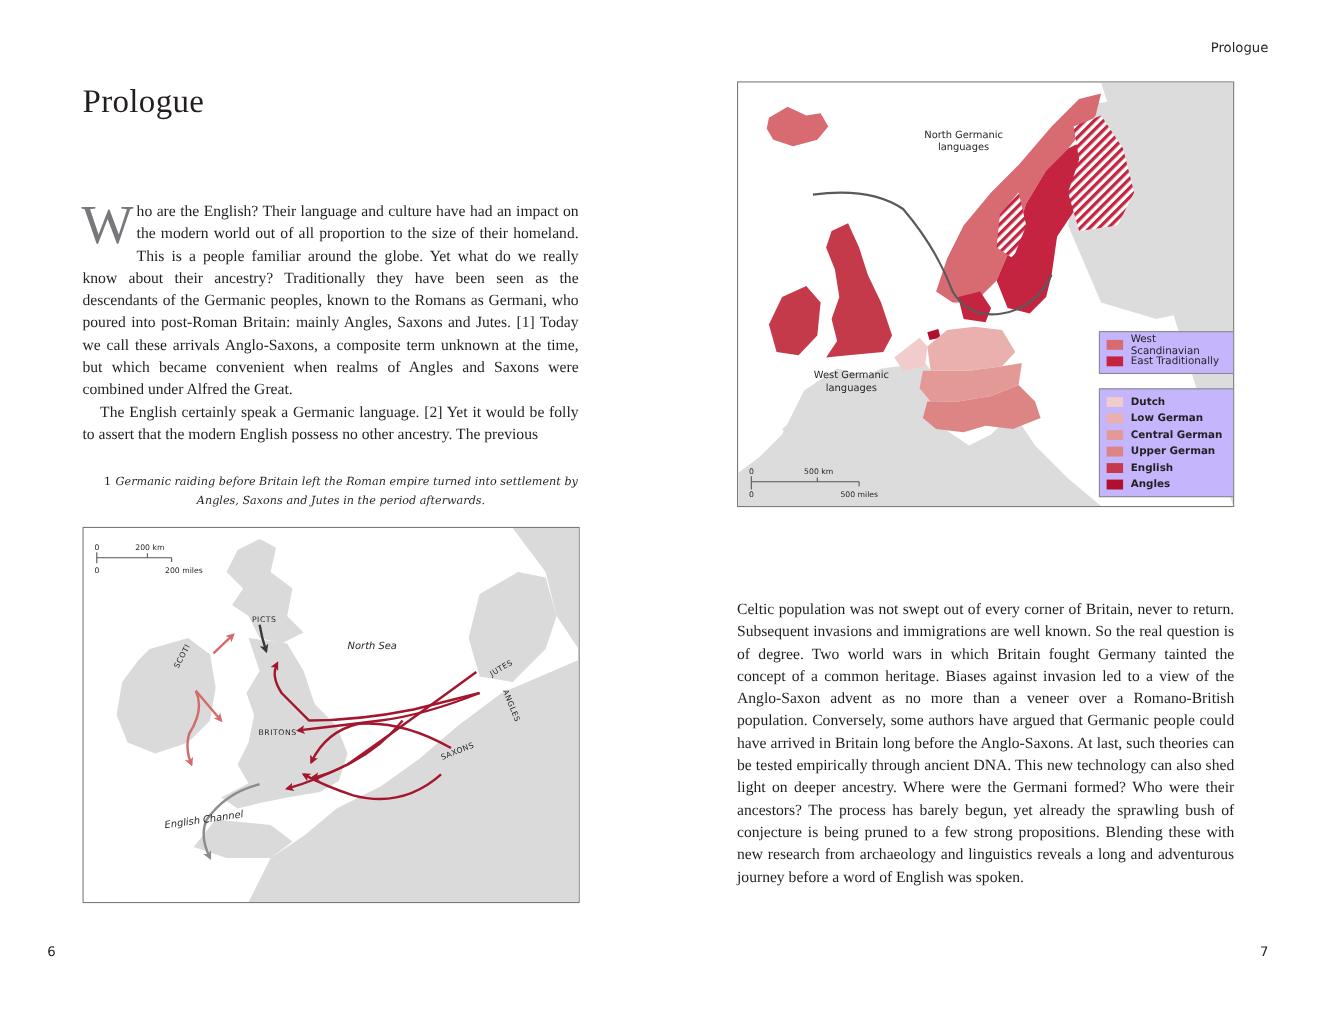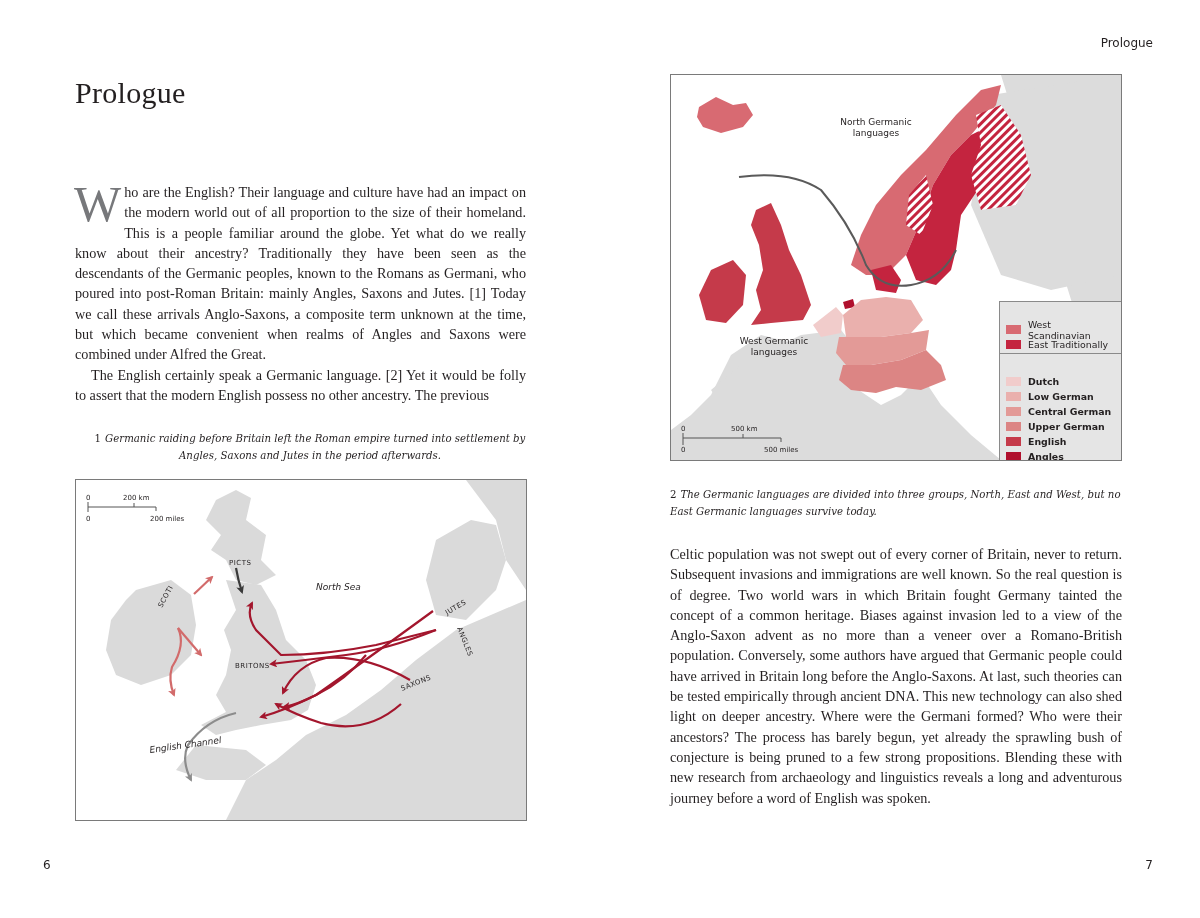--- a/index.html
+++ b/index.html
@@ -52,23 +52,23 @@
   .folio-right { right: 47px; }
 
   .map-frame {
     position: absolute; border: 1px solid #7a7a7a; overflow: hidden; background: #ffffff;
   }
   .map1 { left: 75px; top: 479px; width: 450px; height: 340px; }
   .map2 { left: 70px; top: 74px; width: 450px; height: 385px; }
   .map-frame svg { display: block; }
 
   .legend {
-    position: absolute; background: #e5e5e5; border: 1px solid #8a8a8a;
+    position: absolute; background: #c4b5fd; border: 1px solid #8a8a8a;
     font-family: "DejaVu Sans", sans-serif; font-size: 9.4px; color: #231f20;
-    padding: 20px 6px 3px 6px;
+    padding: 4px 6px 3px 6px;
   }
   .legend-item { display: flex; align-items: center; height: 15px; }
   .swatch { width: 15px; height: 9px; margin-right: 7px; display: inline-block; }
   .legend-north { left: 328px; top: 226px; width: 110px; }
   .legend-west { left: 328px; top: 278px; width: 110px; font-weight: bold; }
 
   .maplabel {
     font-family: "DejaVu Sans", sans-serif; fill: #231f20;
   }
 </style>
@@ -246,22 +246,19 @@
         <span class="swatch" style="background: rgb(197, 58, 74);"></span>
         <span>English</span>
       </div>
       <div class="legend-item">
         <span class="swatch" style="background: rgb(176, 16, 45);"></span>
         <span>Angles</span>
       </div>
     </div>
   </div>
 
-  <div class="caption cap-right">
-    <span class="num">2</span><span>The Germanic languages are divided into three groups, North, East and West, but no East Germanic languages survive today.</span>
-  </div>
 
   <div class="body-text right-text">
     <p>Celtic population was not swept out of every corner of Britain, never to return. Subsequent invasions and immigrations are well known. So the real question is of degree. Two world wars in which Britain fought Germany tainted the concept of a common heritage. Biases against invasion led to a view of the Anglo-Saxon advent as no more than a veneer over a Romano-British population. Conversely, some authors have argued that Germanic people could have arrived in Britain long before the Anglo-Saxons. At last, such theories can be tested empirically through ancient DNA. This new technology can also shed light on deeper ancestry. Where were the Germani formed? Who were their ancestors? The process has barely begun, yet already the sprawling bush of conjecture is being pruned to a few strong propositions. Blending these with new research from archaeology and linguistics reveals a long and adventurous journey before a word of English was spoken.</p>
   </div>
 
   <div class="folio folio-right">7</div>
 </div>
 
 </body></html>

